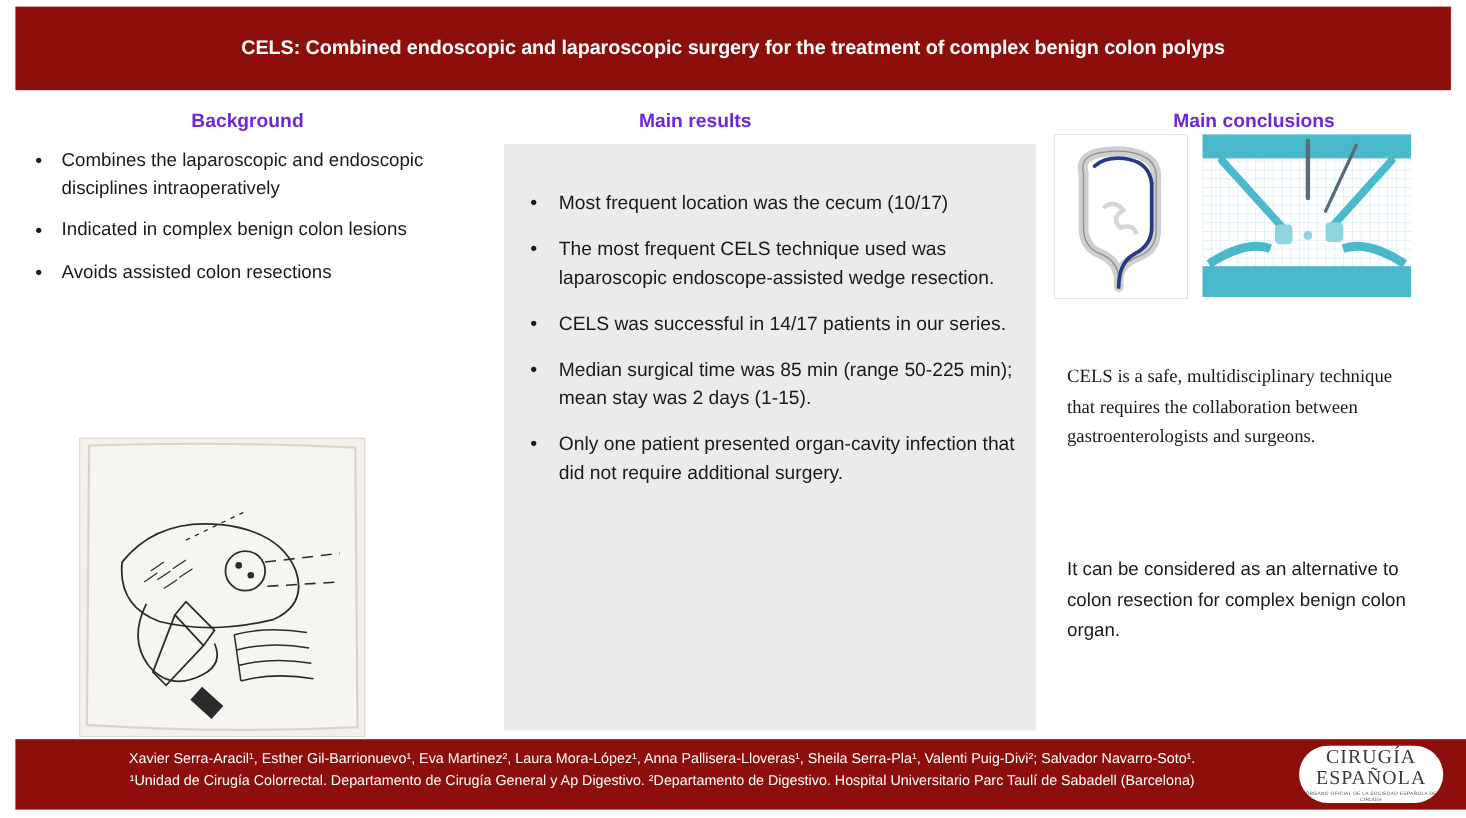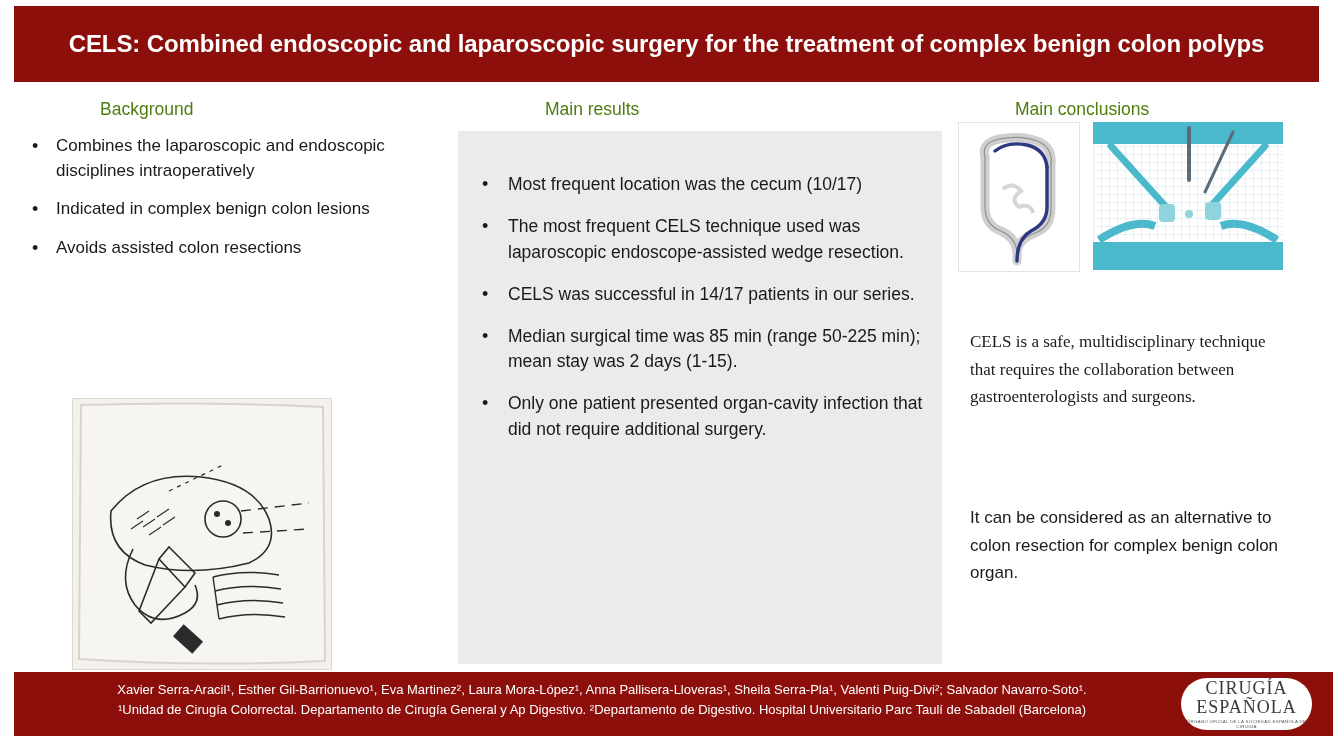--- a/index.html
+++ b/index.html
@@ -28,37 +28,37 @@
     width: 1305px;
     height: 76px;
     background: #8c0f0c;
     display: flex;
     align-items: center;
     justify-content: center;
     text-align: center;
   }
   .title-text {
     color: #ffffff;
-    font-size: 24px;
+    font-size: 18px;
     font-weight: bold;
     line-height: 1.22;
     padding: 0 26px;
     letter-spacing: -0.1px;
   }
 
   
   .col-head {
     position: absolute;
-    color: #4d7c0f;
+    color: #6d28d9;
     font-size: 17.5px;
-    font-weight: normal;
-    text-align: left;
+    font-weight: bold;
+    text-align: center;
   }
   #head-background { left: 100px; top: 99px; width: 250px; }
-  #head-results    { left: 545px; top: 99px; width: 240px; }
+  #head-results    { left: 512px; top: 99px; width: 240px; }
   #head-conclusions{ left: 1015px; top: 99px; width: 250px; }
 
   
   ul.bullets {
     list-style: none;
     margin: 0;
     padding: 0;
   }
   ul.bullets li {
     position: relative;

